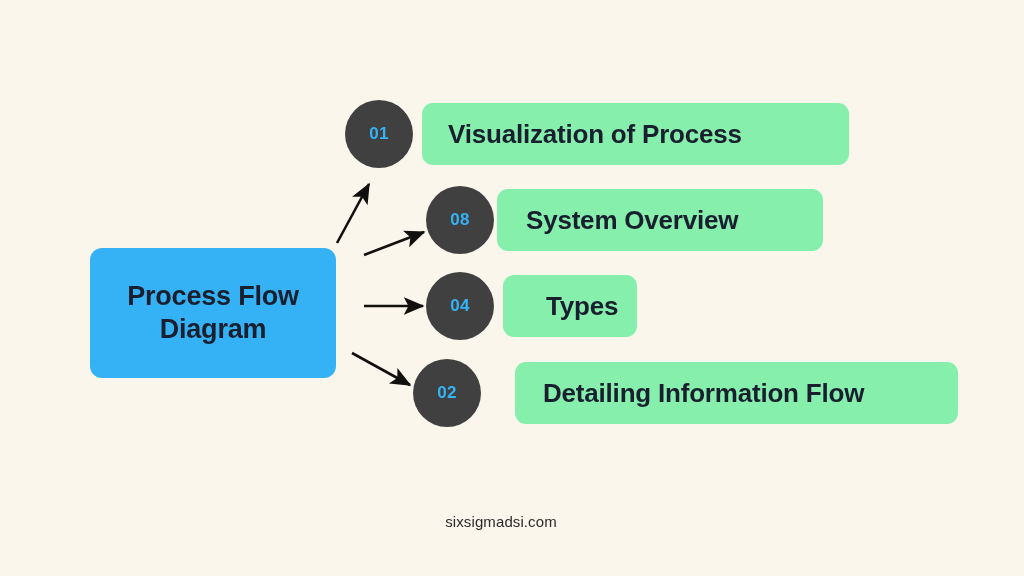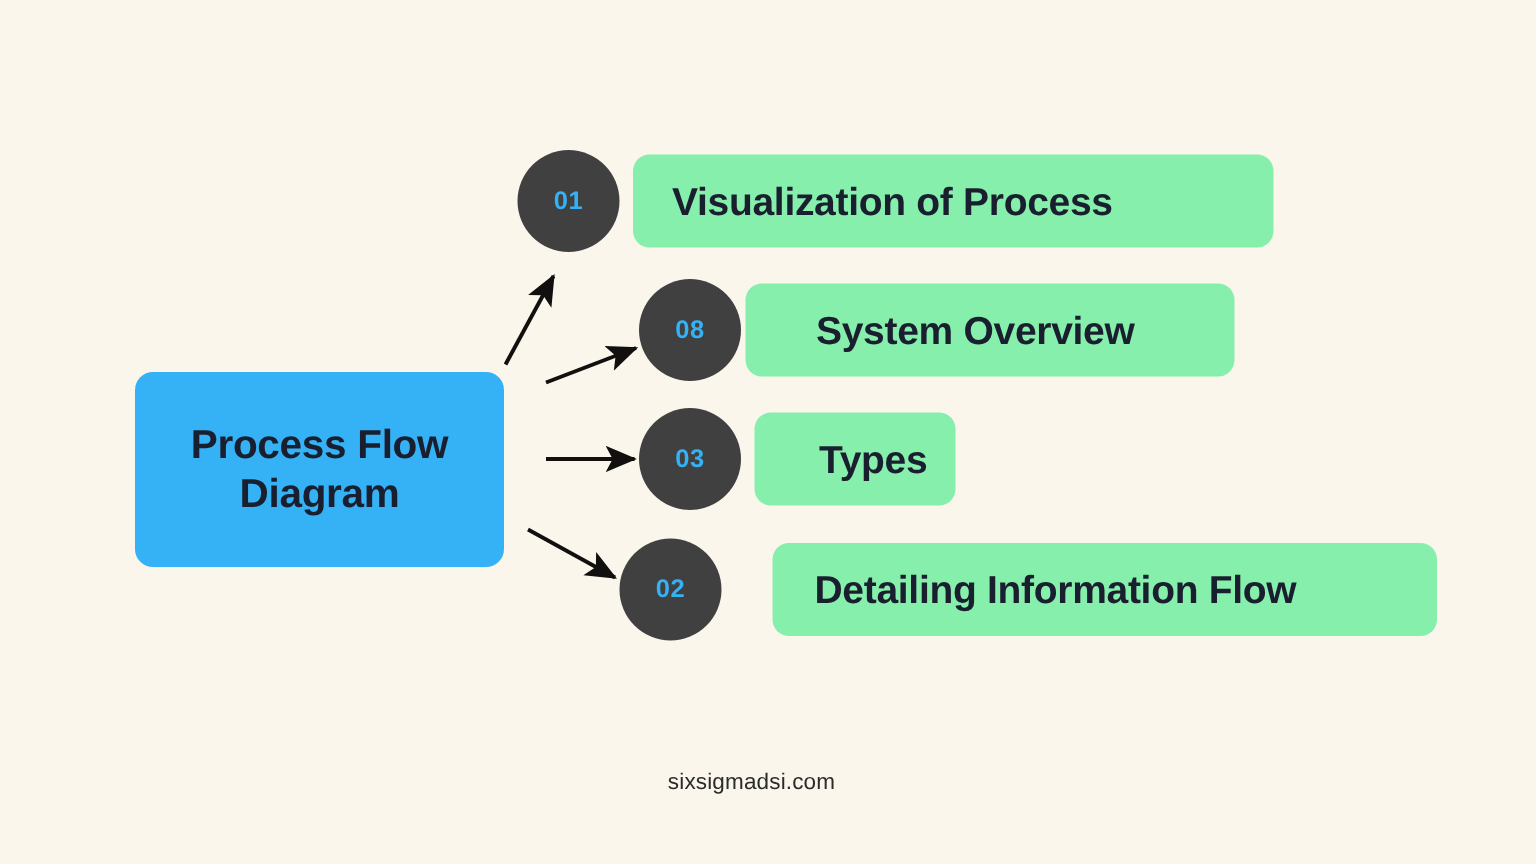--- a/index.html
+++ b/index.html
@@ -98,21 +98,21 @@
     font-weight: bold;
     letter-spacing: -0.2px;
     white-space: nowrap;
   }
 
   
   #row-1 { left: 345px; top: 100px; }
   #row-1 .step-box { left: 77px; width: 427px; padding-left: 26px; }
 
   #row-2 { left: 426px; top: 186px; }
-  #row-2 .step-box { left: 71px; width: 326px; padding-left: 47px; }
+  #row-2 .step-box { left: 71px; width: 326px; padding-left: 29px; }
 
   #row-3 { left: 426px; top: 272px; }
   #row-3 .step-box { left: 77px; width: 134px; padding-left: 43px; }
 
   #row-4 { left: 413px; top: 359px; }
   #row-4 .step-box { left: 79px; width: 443px; padding-left: 28px; margin-left: 23px; }
 
   
   .footer-credit {
     position: absolute;
@@ -165,21 +165,21 @@
     <div class="step-badge">
       <span class="step-number">08</span>
     </div>
   </div>
 
   <div class="step-row" id="row-3">
     <div class="step-box">
       <span class="step-text">Types</span>
     </div>
     <div class="step-badge">
-      <span class="step-number">03</span>
+      <span class="step-number">04</span>
     </div>
   </div>
 
   <div class="step-row" id="row-4">
     <div class="step-box">
       <span class="step-text">Detailing Information Flow</span>
     </div>
     <div class="step-badge">
       <span class="step-number">02</span>
     </div>

